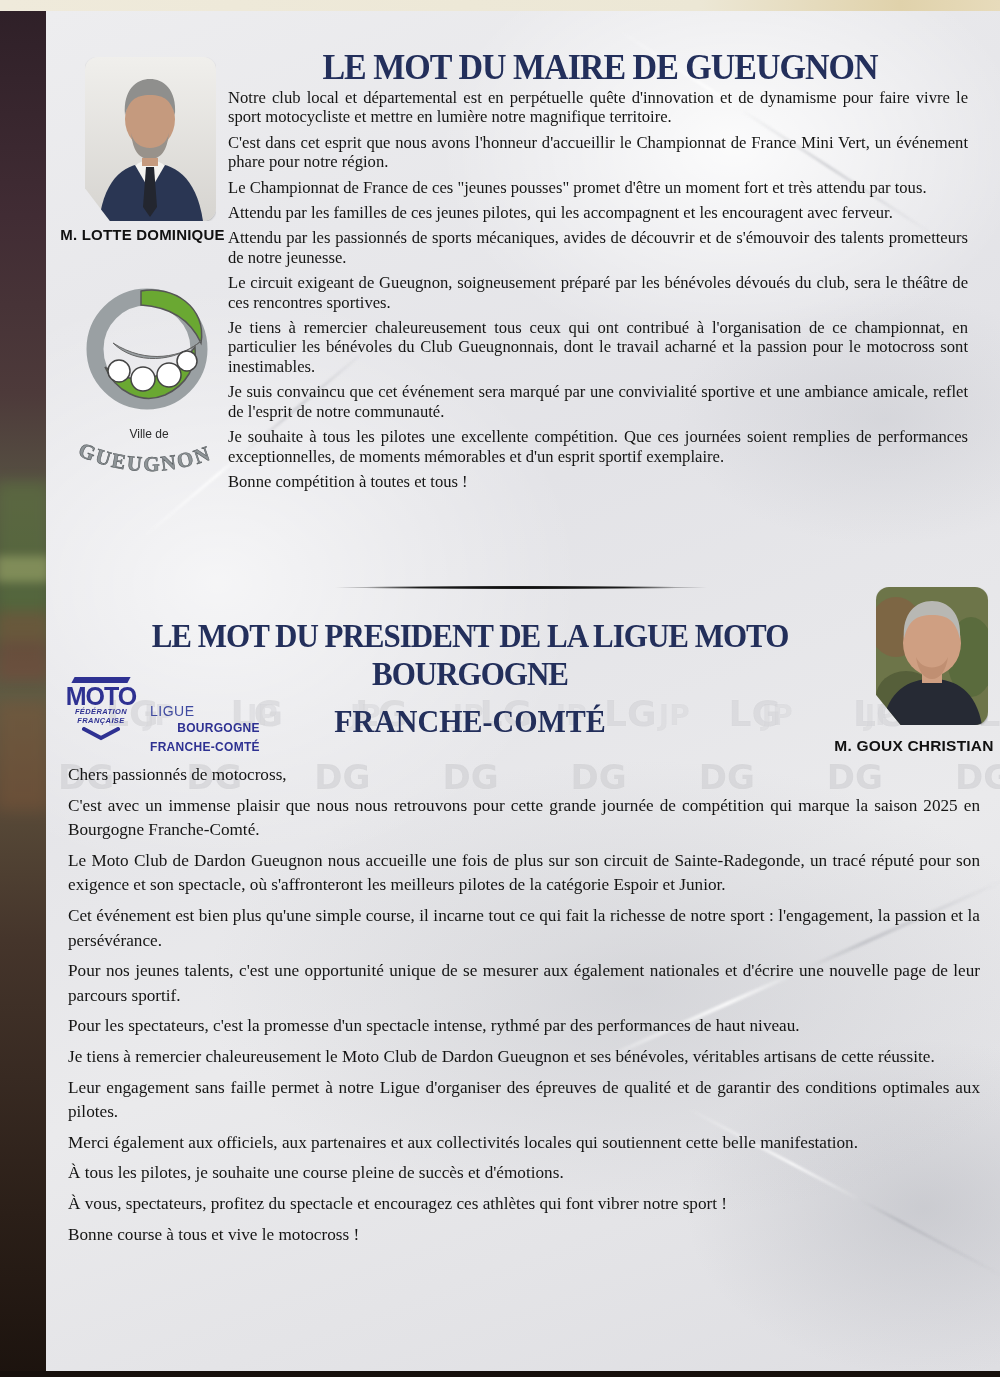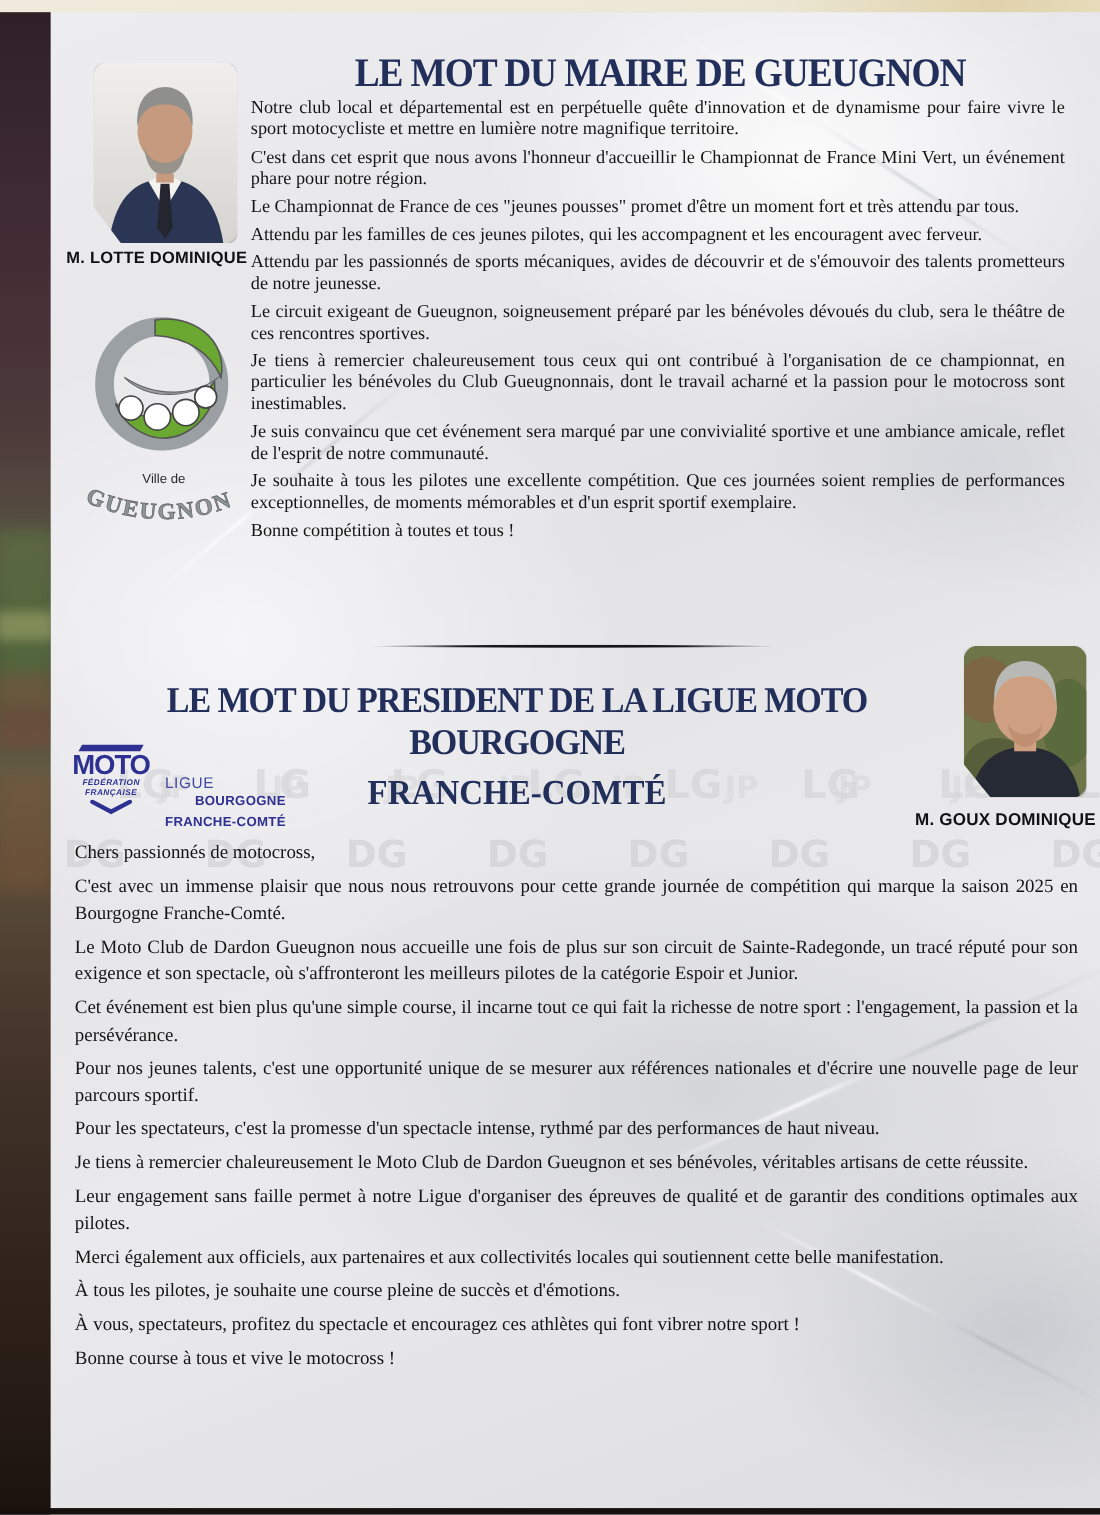--- a/index.html
+++ b/index.html
@@ -240,28 +240,28 @@
         <ellipse cx="20" cy="40" rx="26" ry="30" fill="#8a5a40" opacity=".55"></ellipse>
         <ellipse cx="95" cy="70" rx="24" ry="40" fill="#4e6436" opacity=".6"></ellipse>
         <ellipse cx="30" cy="110" rx="30" ry="26" fill="#3f4a2c" opacity=".5"></ellipse>
         <path d="M6 138 C12 104 32 92 56 92 C80 92 100 104 106 138 Z" fill="#262a34"></path>
         <ellipse cx="56" cy="56" rx="29" ry="33" fill="#cf9f82"></ellipse>
         <path d="M28 52 C26 26 40 14 56 14 C72 14 86 26 84 52 C80 34 72 28 56 28 C40 28 32 34 28 52 Z" fill="#b8b8b4"></path>
         <rect x="46" y="86" width="20" height="10" fill="#cf9f82"></rect>
         <path d="M40 70 C46 84 66 84 72 70 C70 84 64 92 56 92 C48 92 42 84 40 70 Z" fill="#c08f72"></path>
       </svg>
     </div>
-    <div class="caption goux-caption">M. GOUX DOMINIQUE</div>
+    <div class="caption goux-caption">M. GOUX CHRISTIAN</div>
 
     <div class="pres-body">
       <p>Chers passionnés de motocross,</p>
       <p>C'est avec un immense plaisir que nous nous retrouvons pour cette grande journée de compétition qui marque la saison 2025 en Bourgogne Franche-Comté.</p>
       <p>Le Moto Club de Dardon Gueugnon nous accueille une fois de plus sur son circuit de Sainte-Radegonde, un tracé réputé pour son exigence et son spectacle, où s'affronteront les meilleurs pilotes de la catégorie Espoir et Junior.</p>
       <p>Cet événement est bien plus qu'une simple course, il incarne tout ce qui fait la richesse de notre sport : l'engagement, la passion et la persévérance.</p>
-      <p>Pour nos jeunes talents, c'est une opportunité unique de se mesurer aux références nationales et d'écrire une nouvelle page de leur parcours sportif.</p>
+      <p>Pour nos jeunes talents, c'est une opportunité unique de se mesurer aux également nationales et d'écrire une nouvelle page de leur parcours sportif.</p>
       <p>Pour les spectateurs, c'est la promesse d'un spectacle intense, rythmé par des performances de haut niveau.</p>
       <p>Je tiens à remercier chaleureusement le Moto Club de Dardon Gueugnon et ses bénévoles, véritables artisans de cette réussite.</p>
       <p>Leur engagement sans faille permet à notre Ligue d'organiser des épreuves de qualité et de garantir des conditions optimales aux pilotes.</p>
       <p>Merci également aux officiels, aux partenaires et aux collectivités locales qui soutiennent cette belle manifestation.</p>
       <p>À tous les pilotes, je souhaite une course pleine de succès et d'émotions.</p>
       <p>À vous, spectateurs, profitez du spectacle et encouragez ces athlètes qui font vibrer notre sport !</p>
       <p>Bonne course à tous et vive le motocross !</p>
     </div>
 
   </div>

